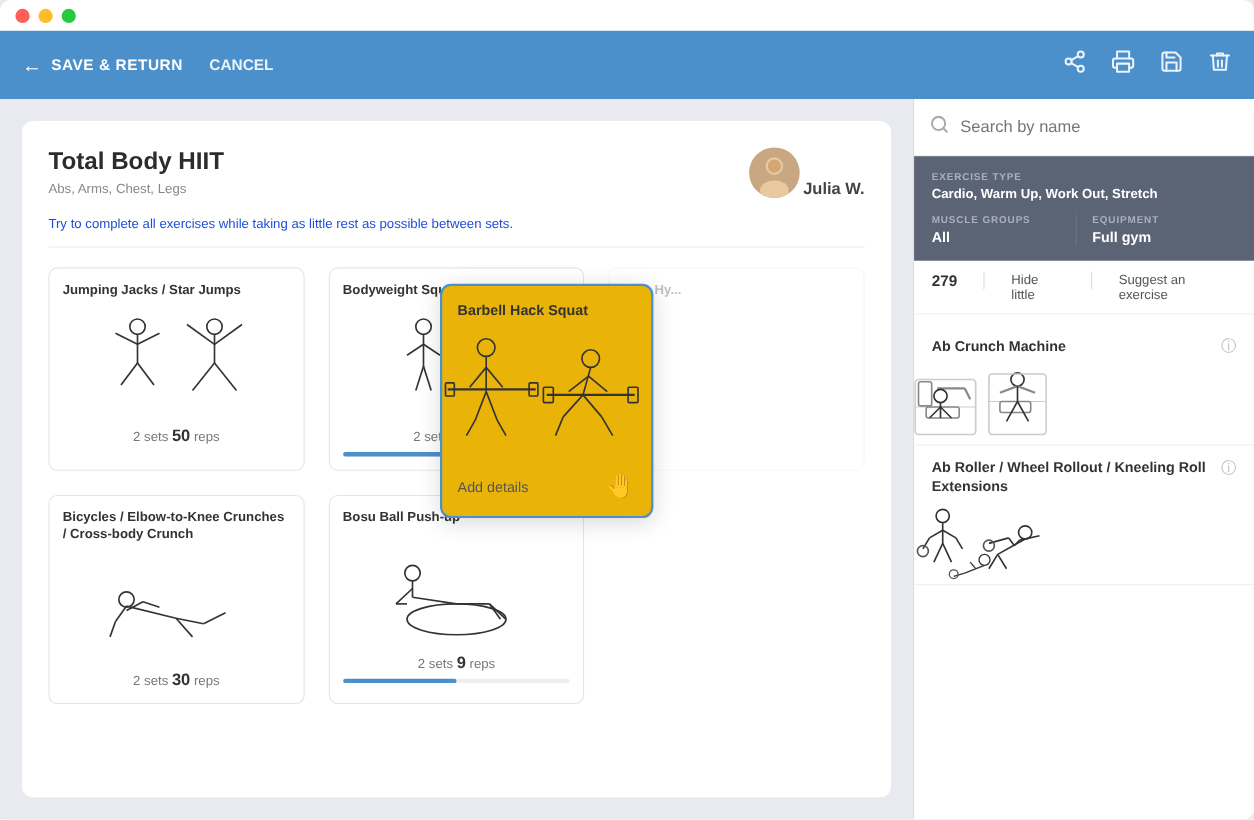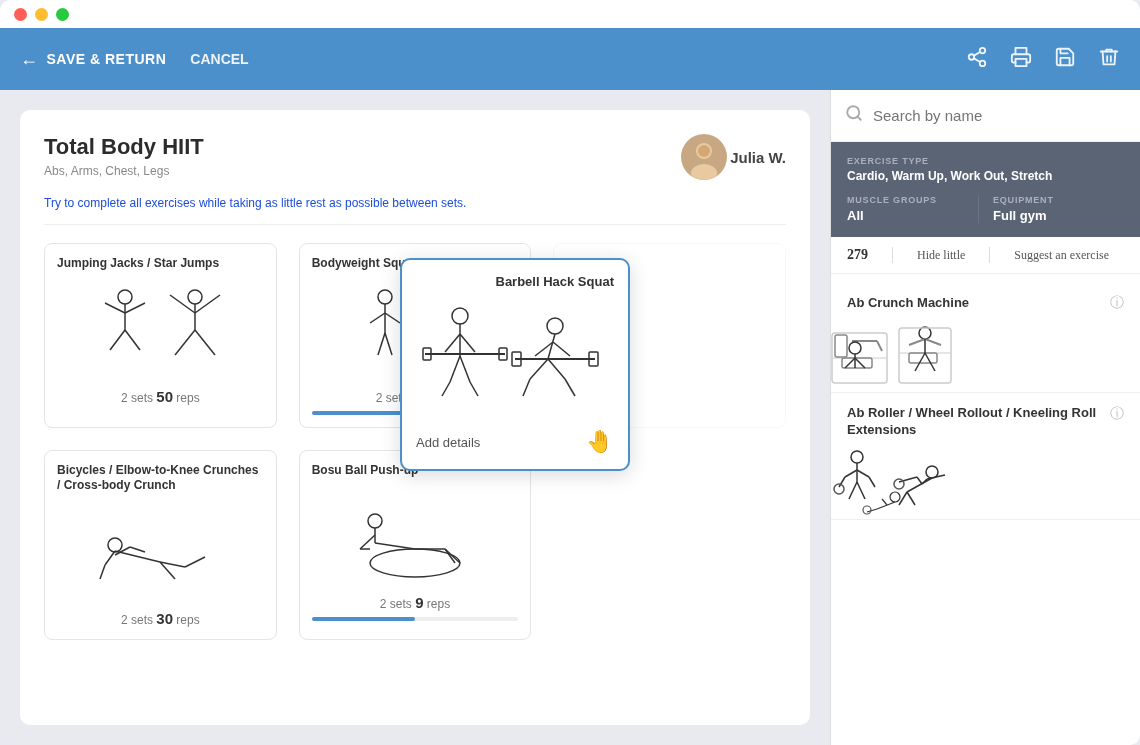--- a/index.html
+++ b/index.html
@@ -106,21 +106,21 @@
       margin-bottom: 4px;
     }
 
     .workout-tags {
       font-size: 12px;
       color: #888;
     }
 
     .trainer-info {
       display: flex;
-      align-items: center;
+      align-items: flex-end;
       gap: 3px;
     }
 
     .trainer-avatar {
       width: 46px;
       height: 46px;
       border-radius: 50%;
       background: #c8a882;
       overflow: hidden;
       display: flex;
@@ -196,28 +196,27 @@
       height: 4px;
       background: #4b8fcb;
       border-radius: 2px;
     }
 
     
     .floating-card {
       position: absolute;
       top: 168px;
       left: 400px;
-      width: 230px;
-      background: #ffffff;
+      width: 194px;
+      background: #eab308;
       border: 2px solid #4b8fcb;
       border-radius: 10px;
       padding: 14px;
       z-index: 10;
       box-shadow: 0 4px 20px rgba(0,0,0,0.15);
-      text-align: right;
     }
 
     .floating-card-title {
       font-size: 13px;
       font-weight: 700;
       color: #333;
       margin-bottom: 10px;
     }
 
     .floating-illustration {
@@ -300,25 +299,23 @@
       flex: 1;
     }
 
     .filter-col + .filter-col {
       border-left: 1px solid #6b7485;
       padding-left: 14px;
     }
 
     .filter-bottom {
       display: flex;
-      align-items: center;
       padding: 10px 16px;
       border-bottom: 1px solid #eee;
       gap: 24px;
-      font-family: Liberation Serif, serif;
     }
 
     .count-badge {
       font-size: 14px;
       font-weight: 600;
       color: #333;
     }
 
     .filter-action {
       font-size: 12px;

